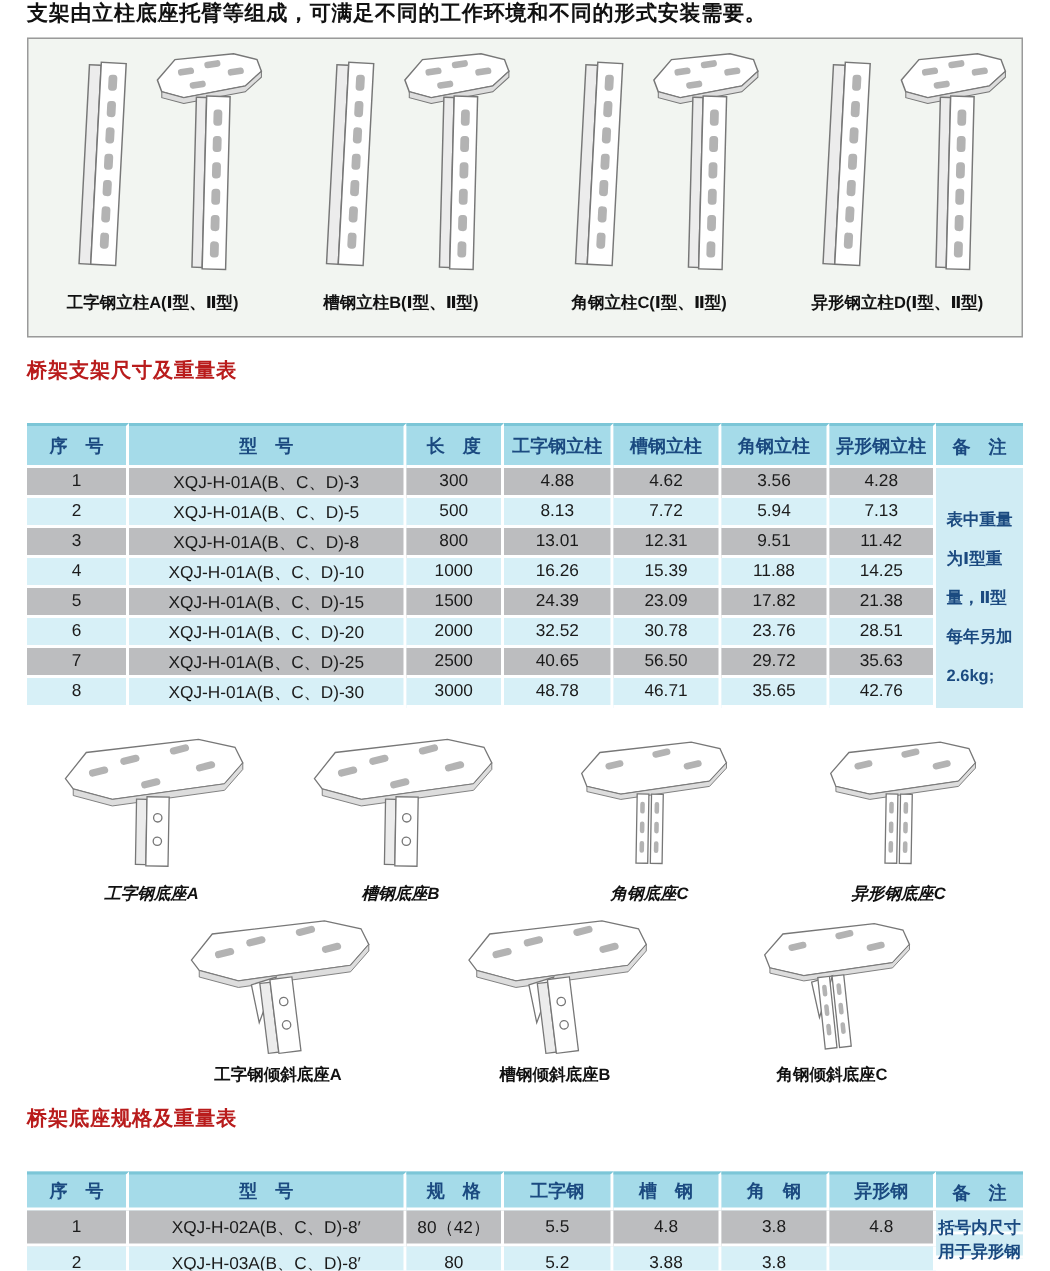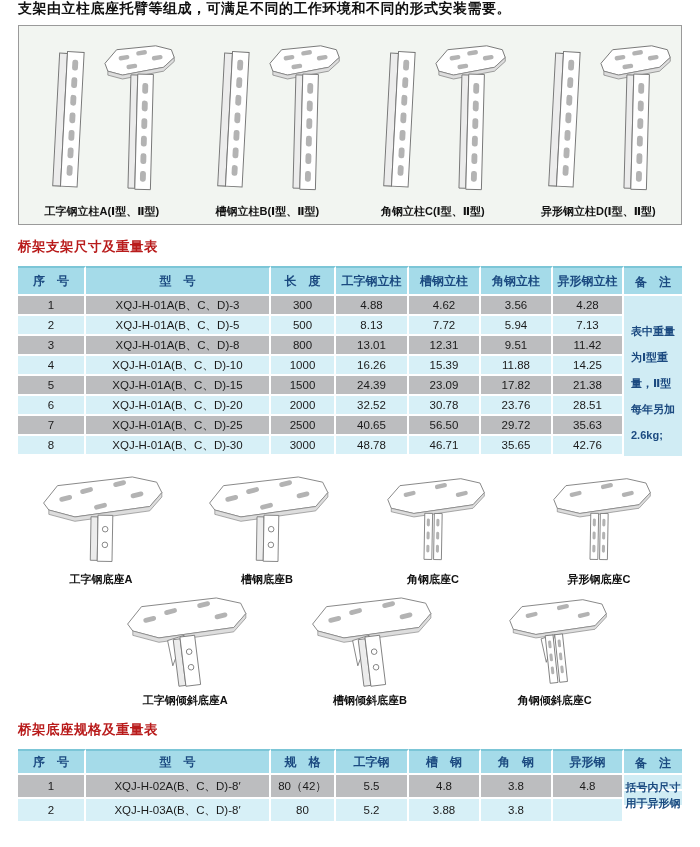--- a/index.html
+++ b/index.html
@@ -11,28 +11,28 @@
   .page { padding:0 18px; }
 
   .intro { font-size:14px; font-weight:bold; color:#111; letter-spacing:0.5px; }
 
   
   .panel {
     margin-top:7px; height:200px; box-sizing:border-box;
     background:#f2f5f1; border:1px solid #9a9a9a;
     display:flex;
   }
-  .panel-item { flex:1; display:flex; flex-direction:column; align-items:center; justify-content:flex-end; padding-bottom:5px; }
+  .panel-item { flex:1; display:flex; flex-direction:column; align-items:center; justify-content:flex-end; padding-bottom:15px; }
   .panel-item svg { width:148px; height:166px; }
   .panel-label { font-size:11px; font-weight:bold; color:#111; white-space:nowrap; }
 
   .section-title { margin-top:13px; font-size:13.5px; font-weight:bold; color:#b91c1c; letter-spacing:0.5px; }
 
   
-  .table-wrap { margin-top:10px; display:flex; align-items:flex-start; }
+  .table-wrap { margin-top:26px; display:flex; align-items:flex-start; }
   table { border-collapse:separate; border-spacing:0; table-layout:fixed; width:606px; }
   th,td {
     box-sizing:border-box; padding:0; overflow:hidden; white-space:nowrap;
     border-right:2px solid #fff; border-bottom:2px solid #fff; text-align:center;
   }
   th {
     background:#a5dbe9; color:#1b4a80; font-size:12px; font-weight:bold;
     border-top:2px solid #7cc6d7;
   }
   #support-table th { height:30px; }
@@ -61,21 +61,21 @@
     background:#a5dbe9; color:#1b4a80; font-size:12px; font-weight:bold;
     border-top:2px solid #7cc6d7; border-bottom:2px solid #fff;
   }
   .remark2-cell {
     box-sizing:border-box; height:16px; line-height:24px; text-align:center;
     background:#d0ecf4; color:#1b4a80; font-size:11px; font-weight:bold;
     border-bottom:2px solid #fff;
   }
 
   
-  .bases-row1 { margin-top:14px; display:flex; }
+  .bases-row1 { margin-top:14px; display:flex;font-style:italic; }
   .bases-row2 { margin-top:4px; display:flex; padding-left:75px; padding-right:35px; }
   .base-fig { flex:1; display:flex; flex-direction:column; align-items:center; }
   .base-fig svg { width:158px; height:100px; }
   .base-label { font-size:11px; font-weight:bold; color:#111; margin-top:2px; white-space:nowrap; }
 
   .defs-hidden { position:absolute; width:0; height:0; overflow:hidden; }
 </style>
 </head>
 <body>
 

